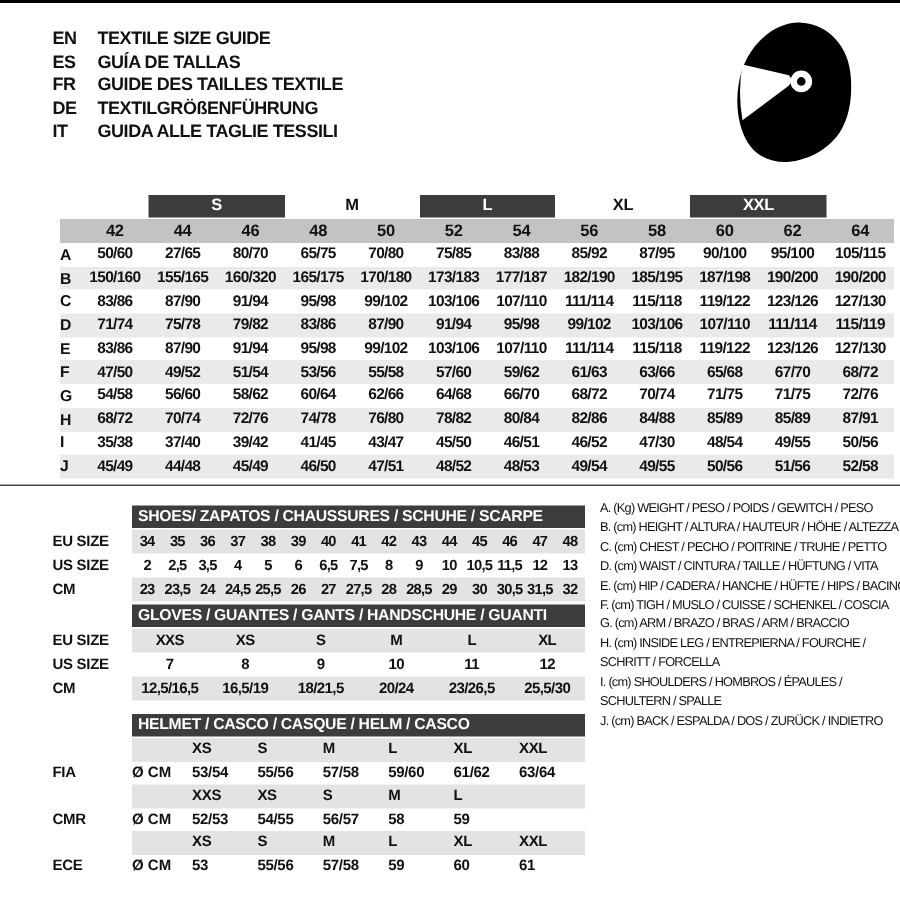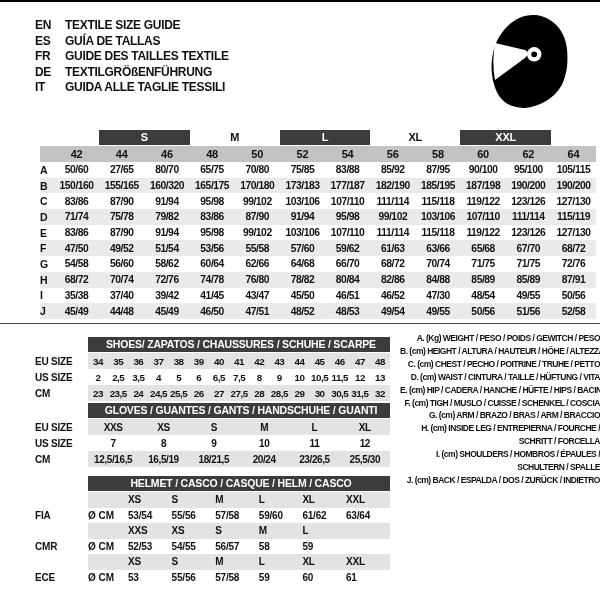--- a/index.html
+++ b/index.html
@@ -37,36 +37,36 @@
   
   .separator{position:absolute;left:0;top:323px;width:600px;height:1px;background:#4a4a4a;}
 
   
   .bt{position:absolute;left:35px;width:355px;}
   #shoes{top:337px;}
   #gloves{top:403px;}
   #helmet-table{top:476px;}
   .bt-titlerow{display:flex;height:16px;}
   .bt-label{width:53px;flex:none;font-weight:700;font-size:10px;letter-spacing:-0.2px;display:flex;align-items:center;white-space:nowrap;}
-  .bt-title{flex:1;background:#3c3c3c;color:#fff;font-weight:700;font-size:10.5px;line-height:15px;height:15px;padding-left:4px;letter-spacing:-0.2px;white-space:nowrap;overflow:hidden;text-align:center;}
+  .bt-title{flex:1;background:#3c3c3c;color:#fff;font-weight:700;font-size:10.5px;line-height:15px;height:15px;padding-left:4px;letter-spacing:-0.2px;white-space:nowrap;overflow:hidden;}
   .bt-row{display:flex;height:16px;}
   .bt-cells{flex:1;display:flex;align-items:center;}
   .bt-cells.gray{background:#e3e3e3;}
   .bt-cell{flex:1;text-align:center;font-weight:700;font-size:9.8px;letter-spacing:-0.5px;white-space:nowrap;}
   #gloves .bt-cell{font-size:10px;letter-spacing:-0.4px;}
 
   .hel-row{display:flex;height:15.5px;}
   .hel-cells{flex:1;display:flex;align-items:center;}
   .hel-cells.gray{background:#e3e3e3;}
   .hel-unit{width:40px;flex:none;font-weight:700;font-size:10px;white-space:nowrap;}
   .hel-cell{width:43.6px;flex:none;font-weight:700;font-size:10px;letter-spacing:-0.2px;text-align:left;white-space:nowrap;}
 
   
   .legend{position:absolute;left:400px;top:332px;width:200px;}
-  .legend-item{font-weight:700;font-size:8.5px;line-height:12.9px;letter-spacing:-0.5px;white-space:nowrap;text-align:right;}
+  .legend-item{font-weight:400;font-size:8.5px;line-height:12.9px;letter-spacing:-0.5px;white-space:nowrap;}
 </style>
 </head>
 <body>
 
 <div class="top-line"></div>
 
 <div class="lang-block">
     <div class="lang-row">
       <div class="lang-code">EN</div>
       <div class="lang-text">TEXTILE SIZE GUIDE</div>

